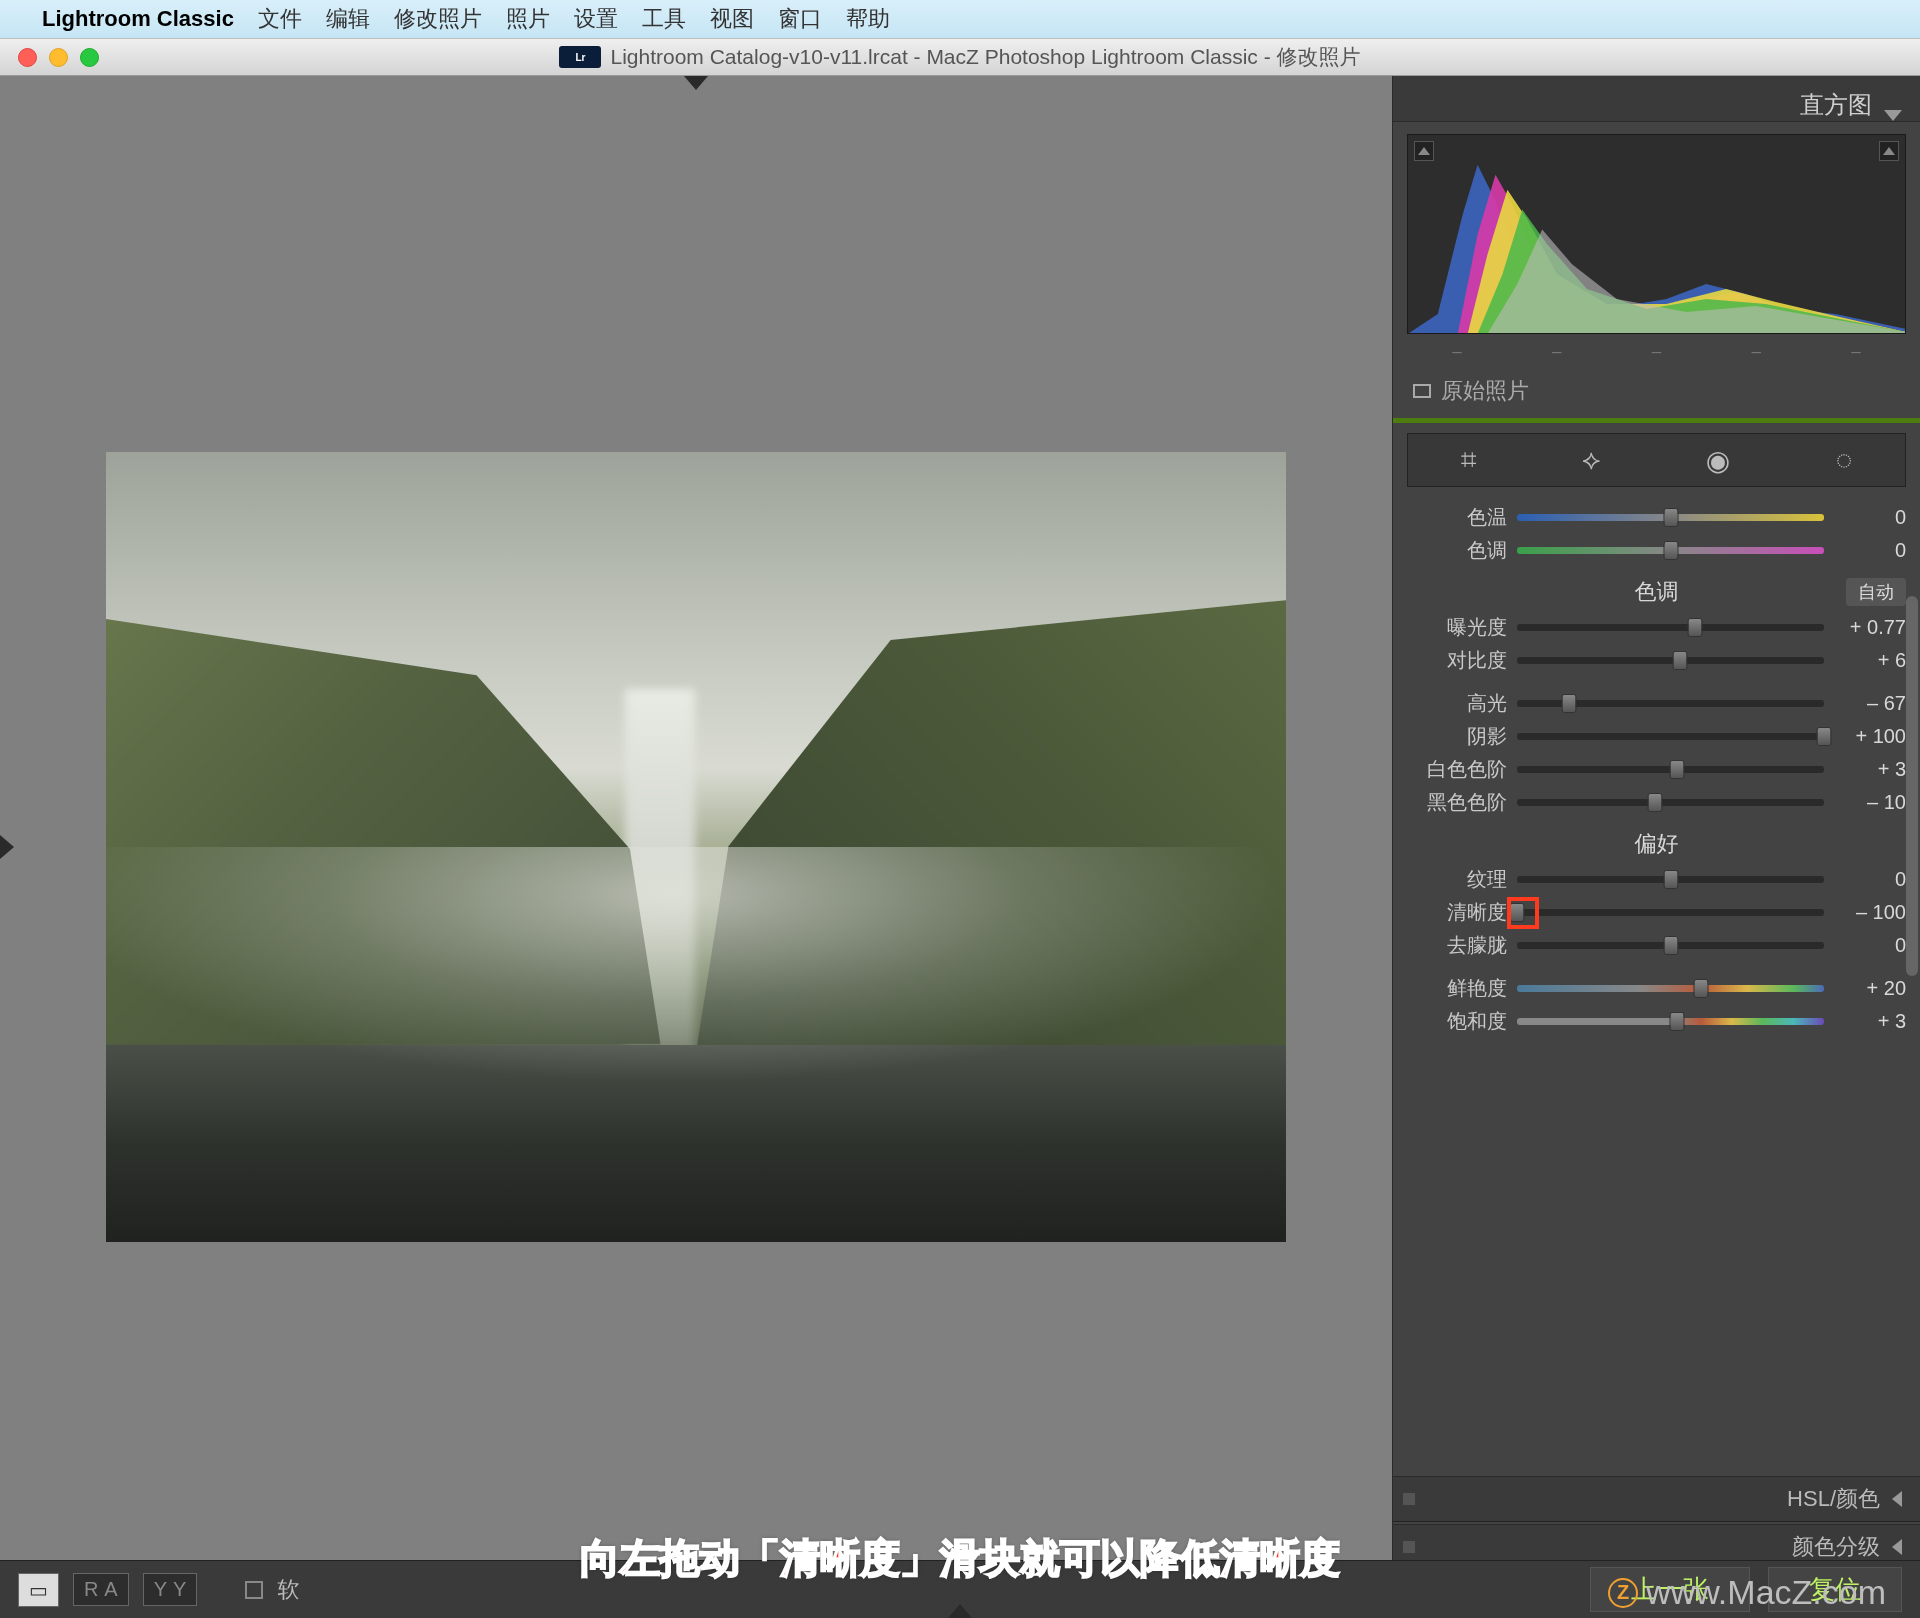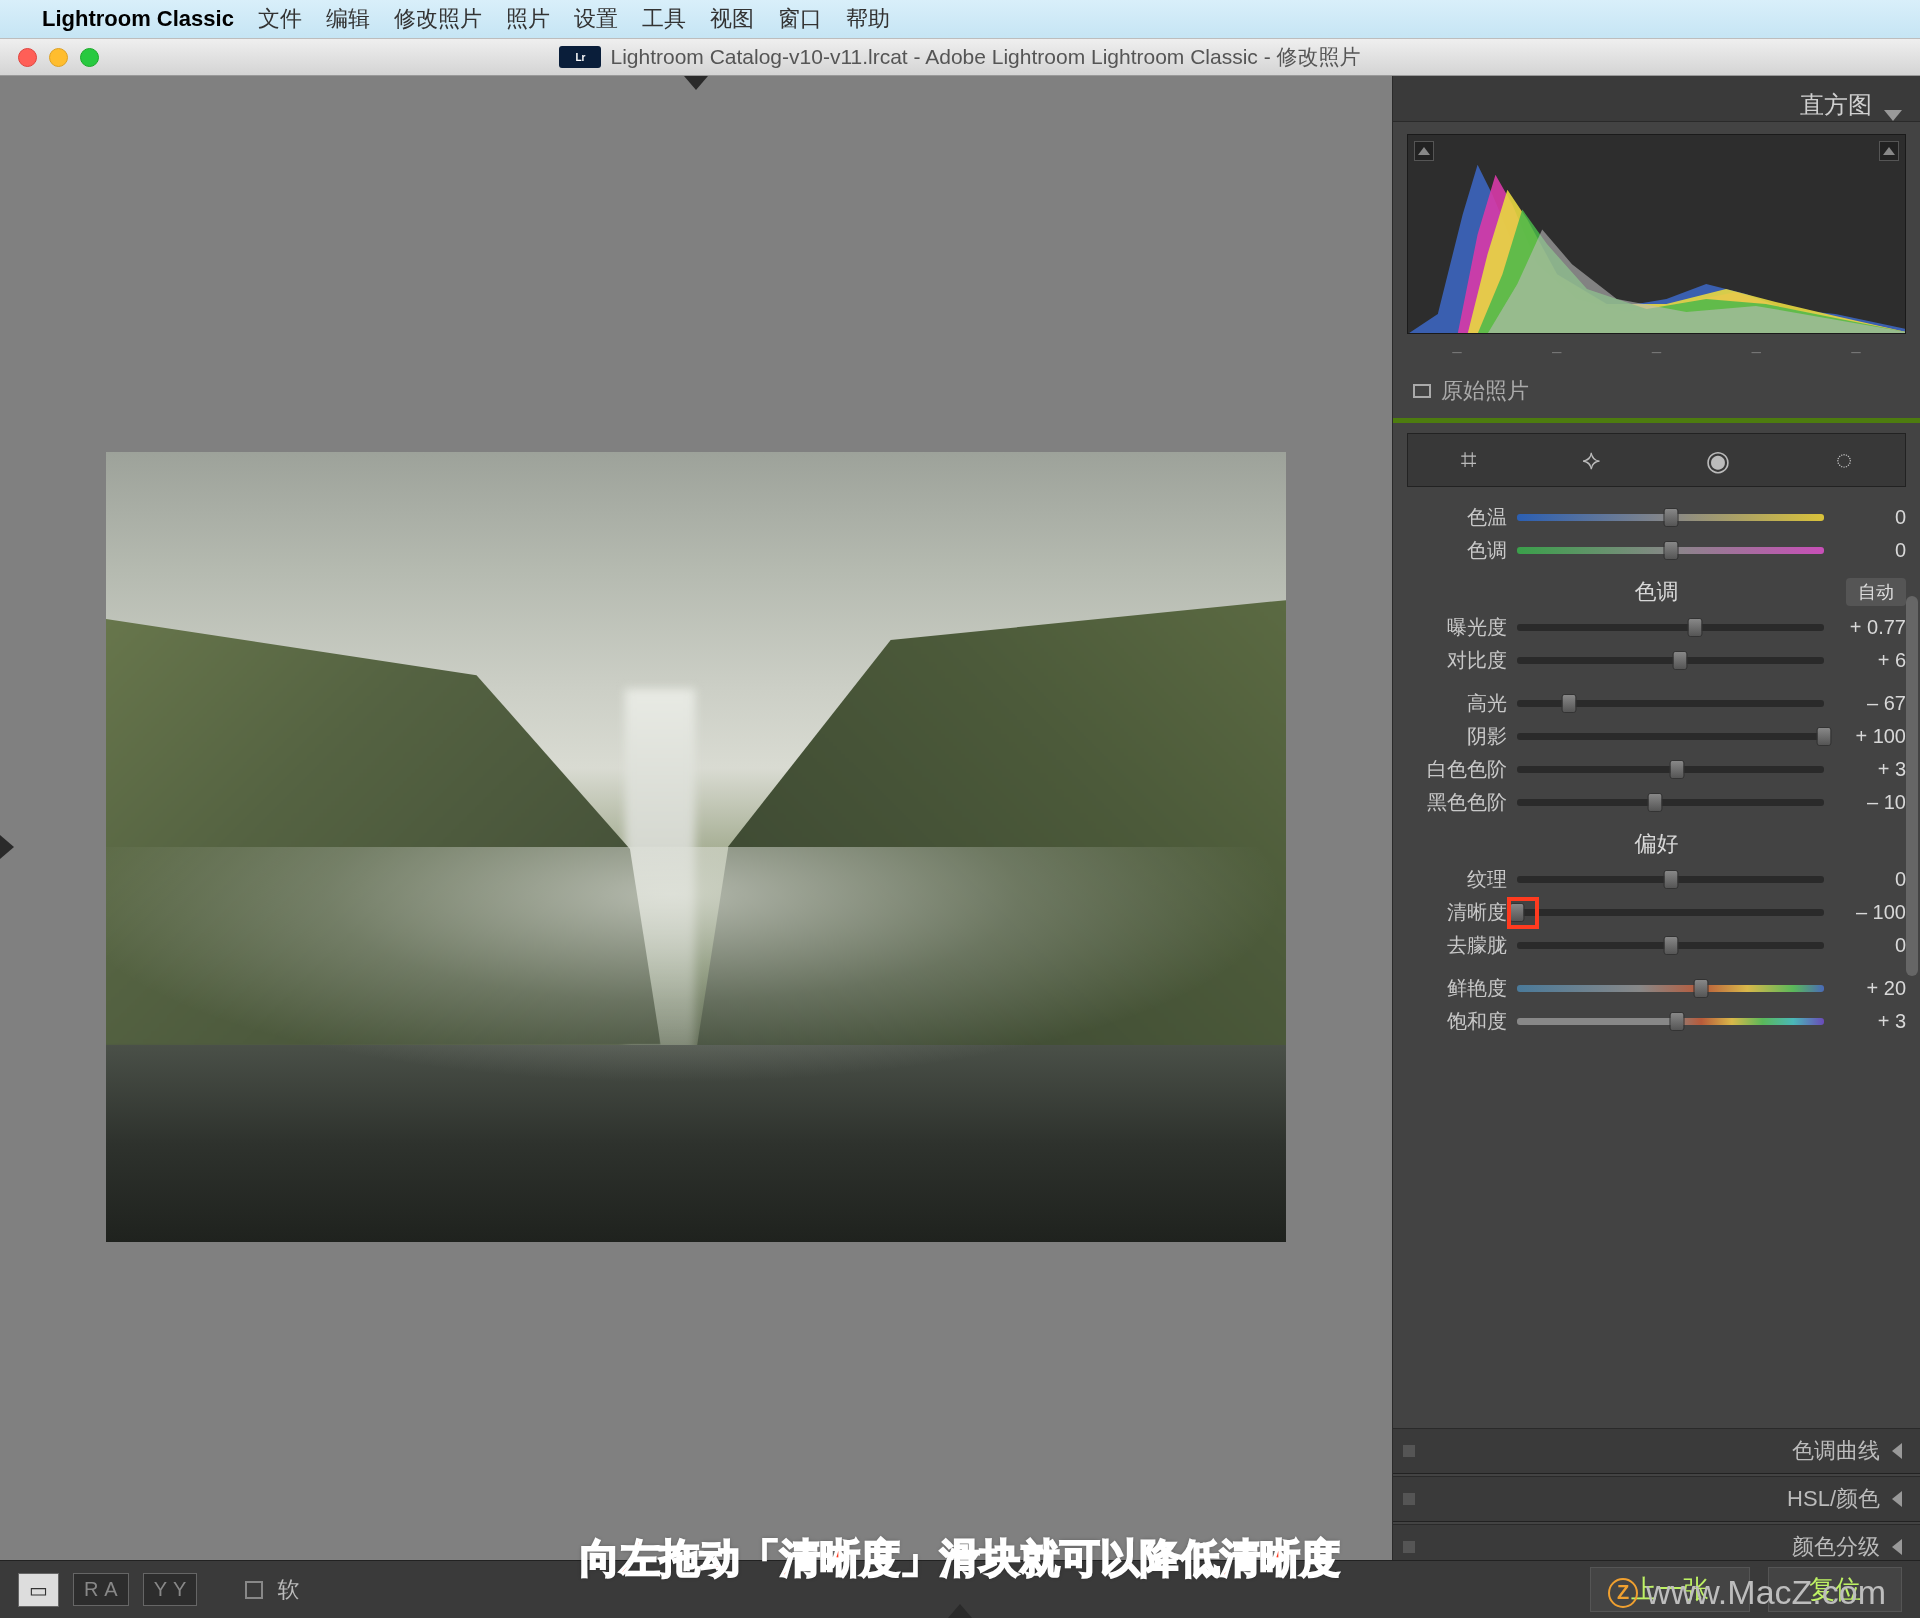--- a/index.html
+++ b/index.html
@@ -85,21 +85,21 @@
 </div>
 
 <div class="titlebar">
  <div class="traffic">
   <div class="dot r"></div>
   <div class="dot y"></div>
   <div class="dot g"></div>
  </div>
  <div class="title-c">
       <div class="lricon">Lr</div>
-      <span>Lightroom Catalog-v10-v11.lrcat - Adobe Lightroom Lightroom Classic - 修改照片</span>
+      <span>Lightroom Catalog-v10-v11.lrcat - MacZ Photoshop Lightroom Classic - 修改照片</span>
     </div>
 </div>
 
 <div class="work">
  <div class="canvas">
   <div class="tri-t"></div>
   <div class="tri-l"></div>
   <div class="photo">
    <div class="hill-l"></div>
         <div class="hill-r"></div>
@@ -240,25 +240,20 @@
         </div>
    <div class="srow">
           <div class="slab">饱和度</div>
           <div class="strack sat">
             <div class="sthumb" style="left:52%"></div>
           </div>
           <div class="sval">+ 3</div>
         </div>
   </div>
 
-  <div class="collapsed">
-        <div class="sq"></div>
-        <span>色调曲线</span>
-        <div class="ltri"></div>
-      </div>
   <div class="collapsed">
         <div class="sq"></div>
         <span>HSL/颜色</span>
         <div class="ltri"></div>
       </div>
   <div class="collapsed">
         <div class="sq"></div>
         <span>颜色分级</span>
         <div class="ltri"></div>
       </div>

